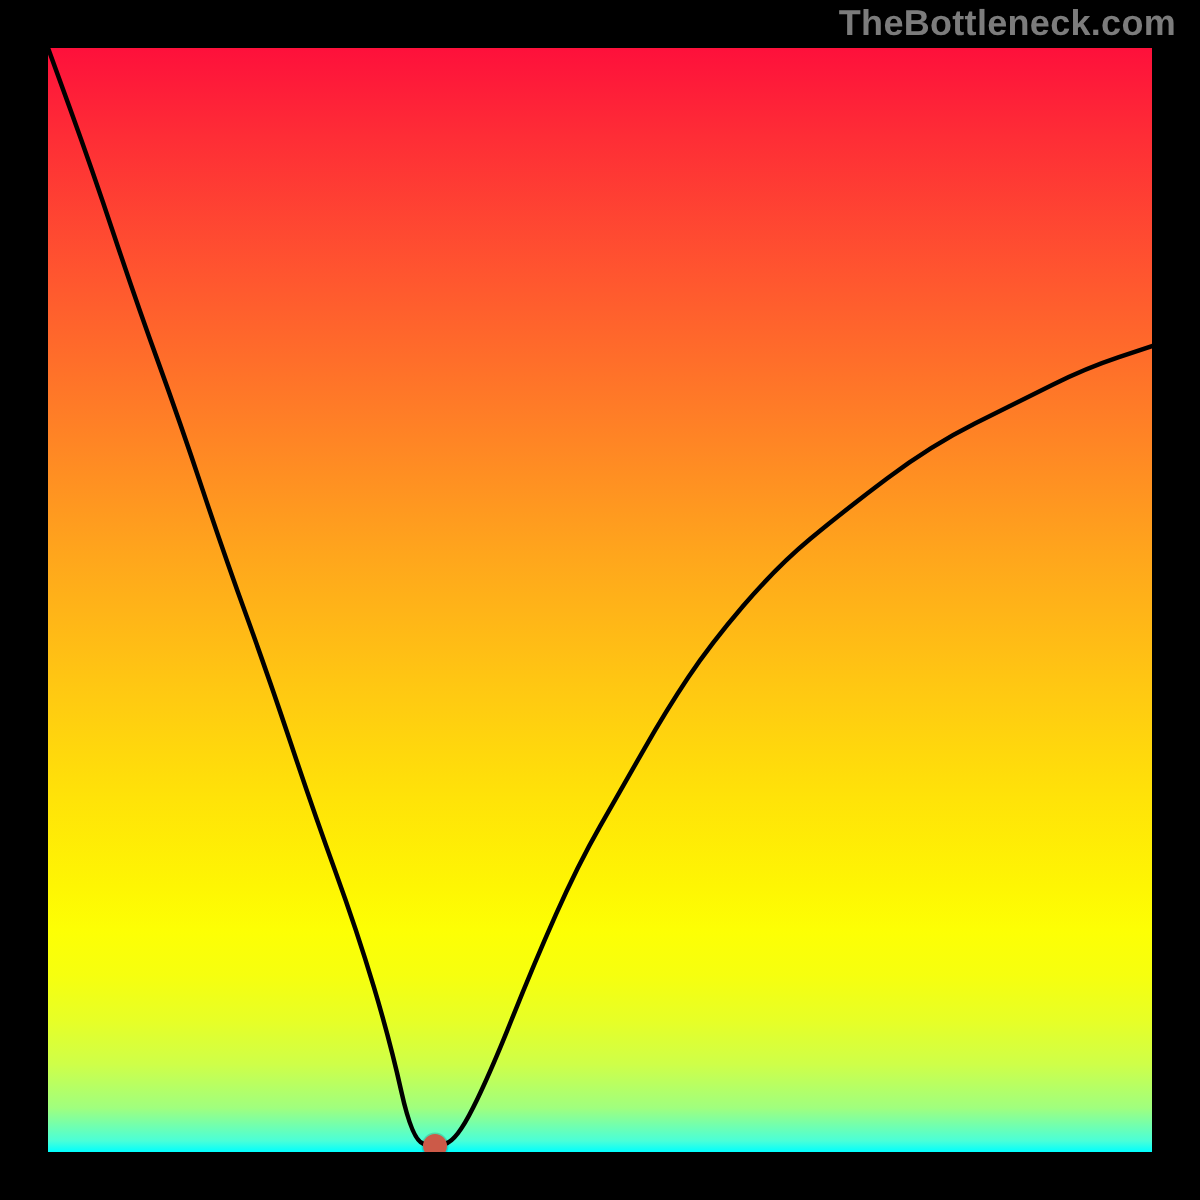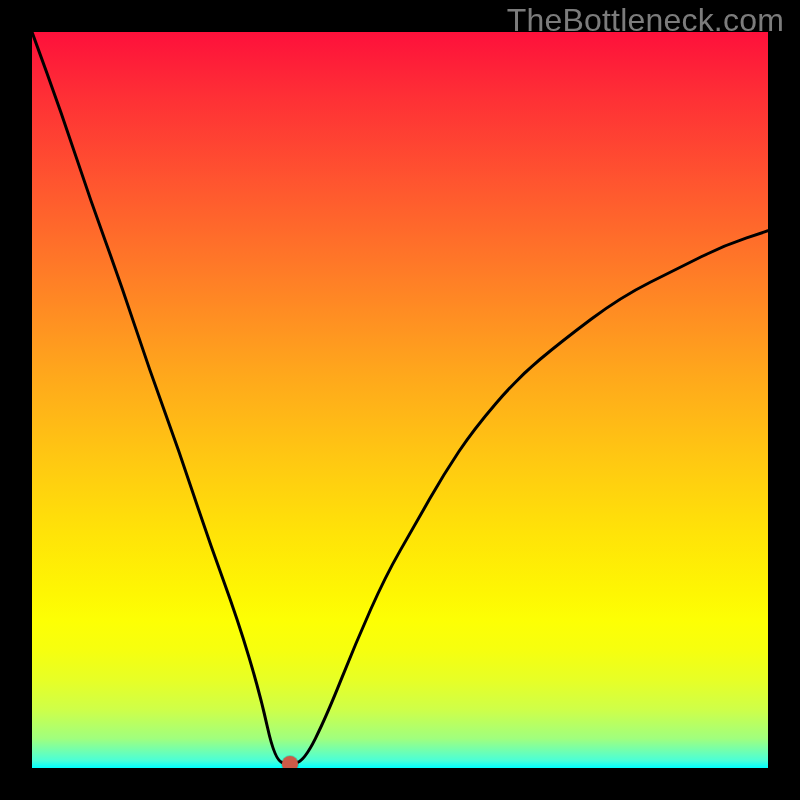--- a/index.html
+++ b/index.html
@@ -13,22 +13,22 @@
   }
   .plot-wrap {
     position: relative;
     width: 800px;
     height: 800px;
   }
   .watermark {
     position: absolute;
     top: 2px;
     right: 16px;
-    font-size: 32px;
-    font-weight: 400;
+    font-size: 24px;
+    font-weight: 700;
     color: #7c7c7c;
     letter-spacing: 0.2px;
     font-family: Arial, Helvetica, sans-serif;
     z-index: 20;
     margin-left: 20px;
   }
   .plot-area {
     position: absolute;
     left: 32px;
     top: 32px;

